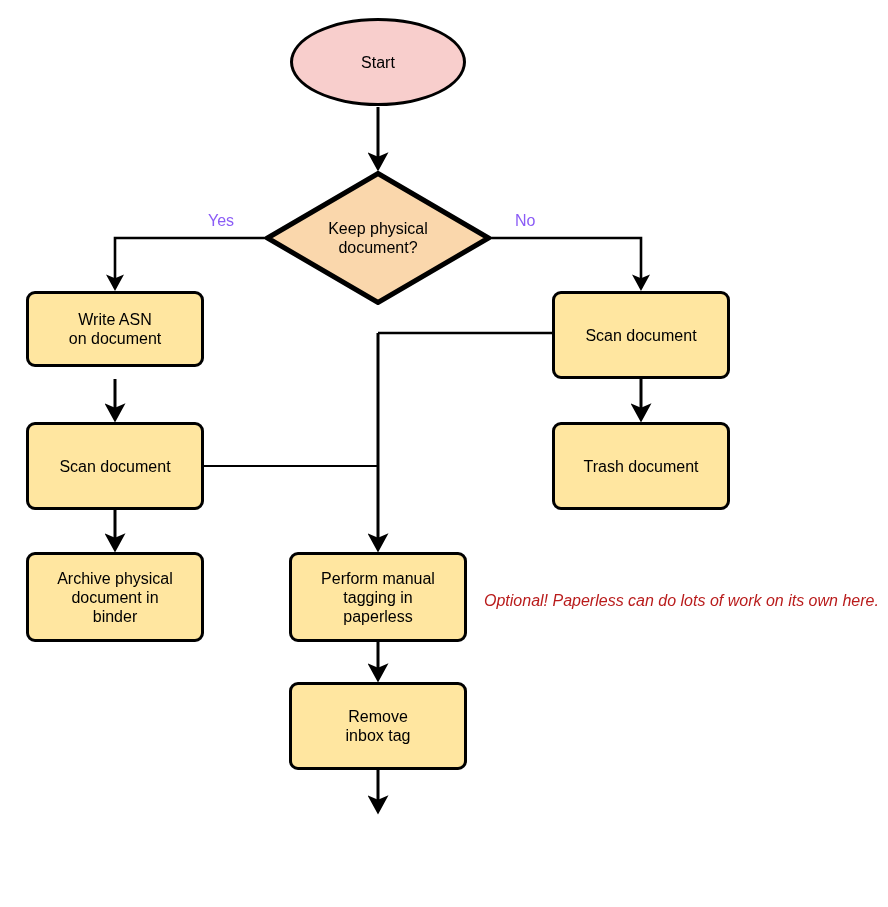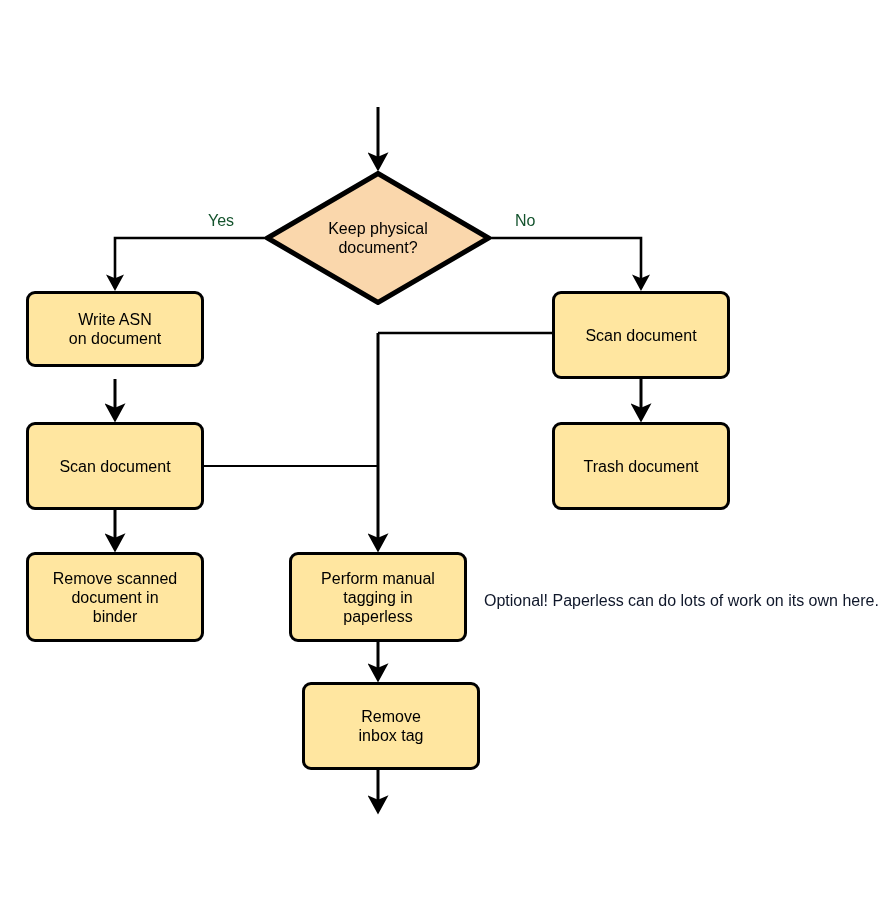--- a/index.html
+++ b/index.html
@@ -64,30 +64,31 @@
   }
   .node-decision .diamond-label {
     position: relative;
     z-index: 2;
     padding: 0 10px;
   }
   .edge-label {
     position: absolute;
     font-size: 16px;
     line-height: 18px;
-    color: #14532d;
+    color: #8b5cf6;
     background: transparent;
     z-index: 3;
     white-space: nowrap;
   }
   .annotation {
     position: absolute;
     font-size: 16px;
     line-height: 21px;
-    color: #0f172a;
+    font-style: italic;
+    color: #b91c1c;
     z-index: 3;
   }
 </style>
 </head>
 <body>
 
 <div id="canvas">
 
   <svg id="edges" viewBox="0 0 888 907" xmlns="http://www.w3.org/2000/svg">
     <defs>
@@ -112,59 +113,62 @@
 
     <path d="M 204 466 L 378 466" fill="none" stroke="#000000" stroke-width="2.2"></path>
 
     <path d="M 378 333 L 378 549" fill="none" stroke="#000000" stroke-width="3" marker-end="url(#arrow)"></path>
 
     <path d="M 378 642 L 378 679" fill="none" stroke="#000000" stroke-width="3" marker-end="url(#arrow)"></path>
 
     <path d="M 378 770 L 378 811" fill="none" stroke="#000000" stroke-width="3" marker-end="url(#arrow)"></path>
   </svg>
 
+  <div class="node node-terminal" style="left:290px; top:18px; width:176px; height:88px;">
+    <span>Start</span>
+  </div>
 
   <div class="node node-decision" style="left:265px; top:171px; width:226px; height:134px;">
     <svg class="diamond-shape" viewBox="0 0 226 134" preserveAspectRatio="none" xmlns="http://www.w3.org/2000/svg">
       <polygon points="113,2.5 223.5,67 113,131.5 2.5,67" fill="#fad7ac" stroke="#000000" stroke-width="5" stroke-linejoin="miter" vector-effect="non-scaling-stroke"></polygon>
     </svg>
     <span class="diamond-label">Keep physical
 document?</span>
   </div>
 
   <div class="node node-process" style="left:26px; top:291px; width:178px; height:76px;">
     <span>Write ASN
 on document</span>
   </div>
 
   <div class="node node-process" style="left:26px; top:422px; width:178px; height:88px;">
     <span>Scan document</span>
   </div>
 
   <div class="node node-process" style="left:26px; top:552px; width:178px; height:90px;">
-    <span>Remove scanned
+    <span>Archive physical
 document in
 binder</span>
   </div>
 
   <div class="node node-process" style="left:552px; top:291px; width:178px; height:88px;">
     <span>Scan document</span>
   </div>
 
   <div class="node node-process" style="left:552px; top:422px; width:178px; height:88px;">
     <span>Trash document</span>
   </div>
 
   <div class="node node-process" style="left:289px; top:552px; width:178px; height:90px;">
     <span>Perform manual
 tagging in
 paperless</span>
   </div>
 
-  <div class="node node-process" style="left:302px; top:682px; width:178px; height:88px;">
+  <div class="node node-process" style="left:289px; top:682px; width:178px; height:88px;">
     <span>Remove
 inbox tag</span>
   </div>
 
 
   <div class="edge-label" style="left:208px; top:212px;">Yes</div>
 
   <div class="edge-label" style="left:515px; top:212px;">No</div>
 
   <div class="annotation" style="left:484px; top:590px; width:400px;">Optional! Paperless can do lots of work on its own here.</div>

